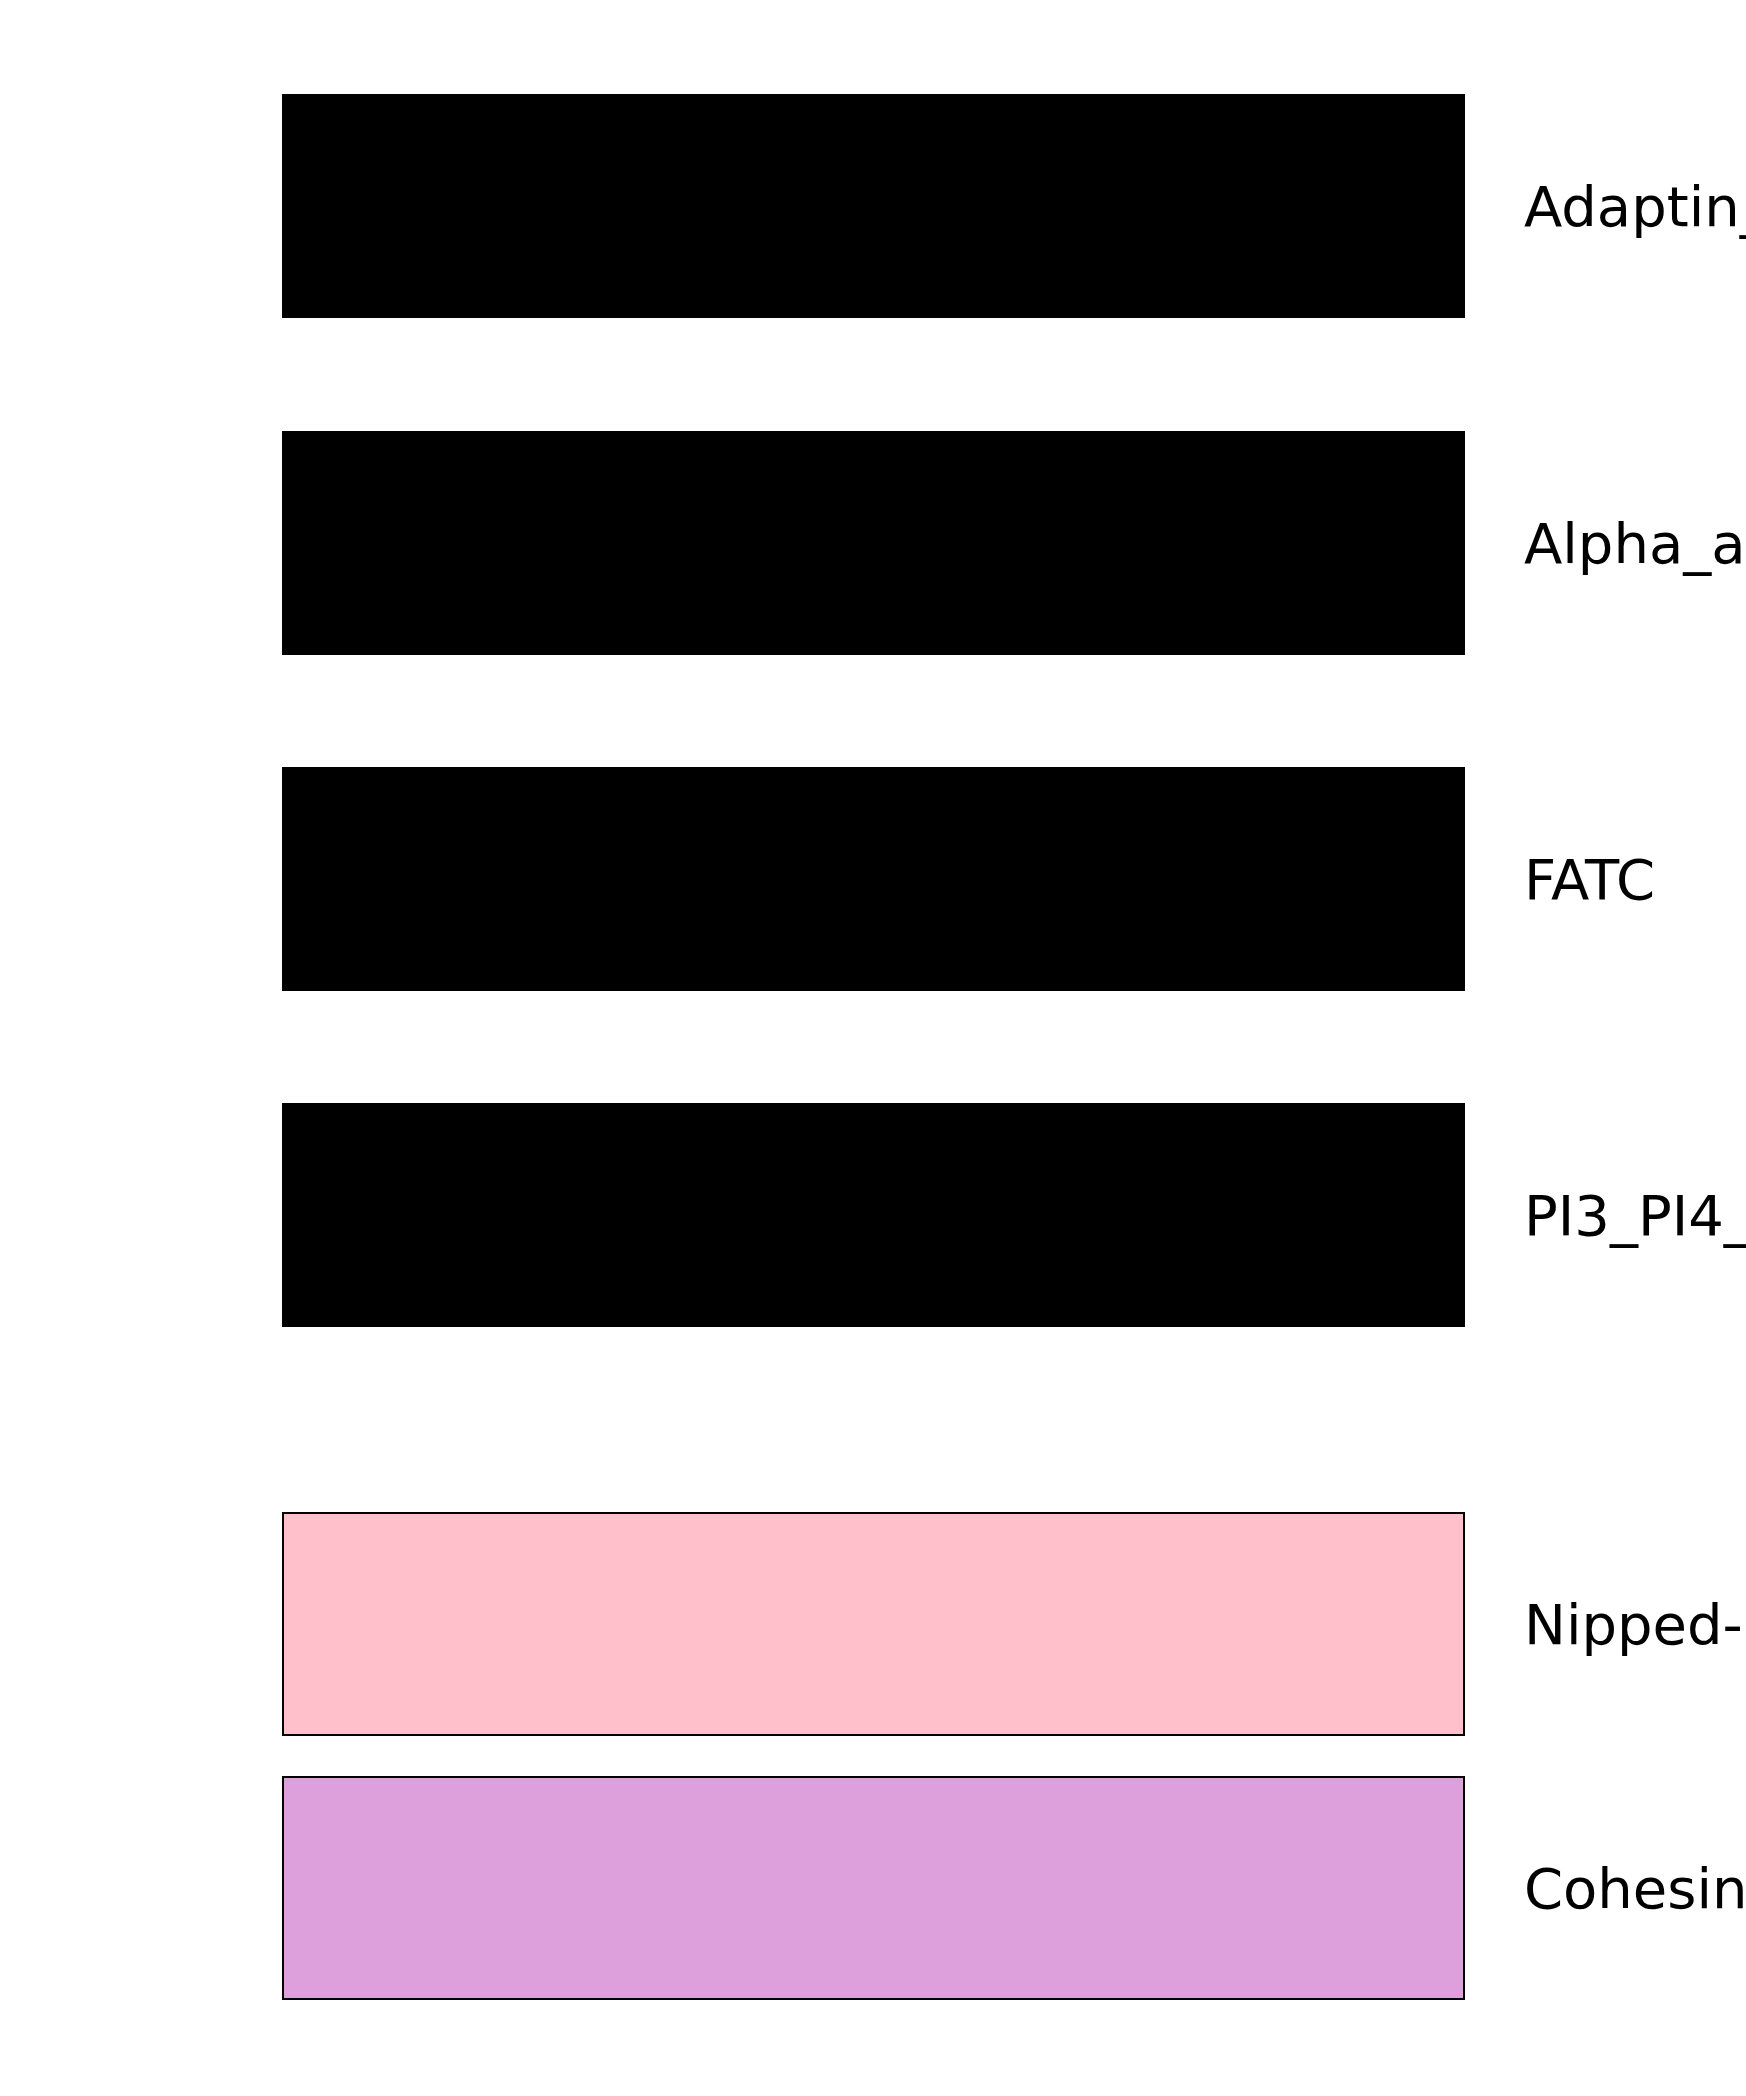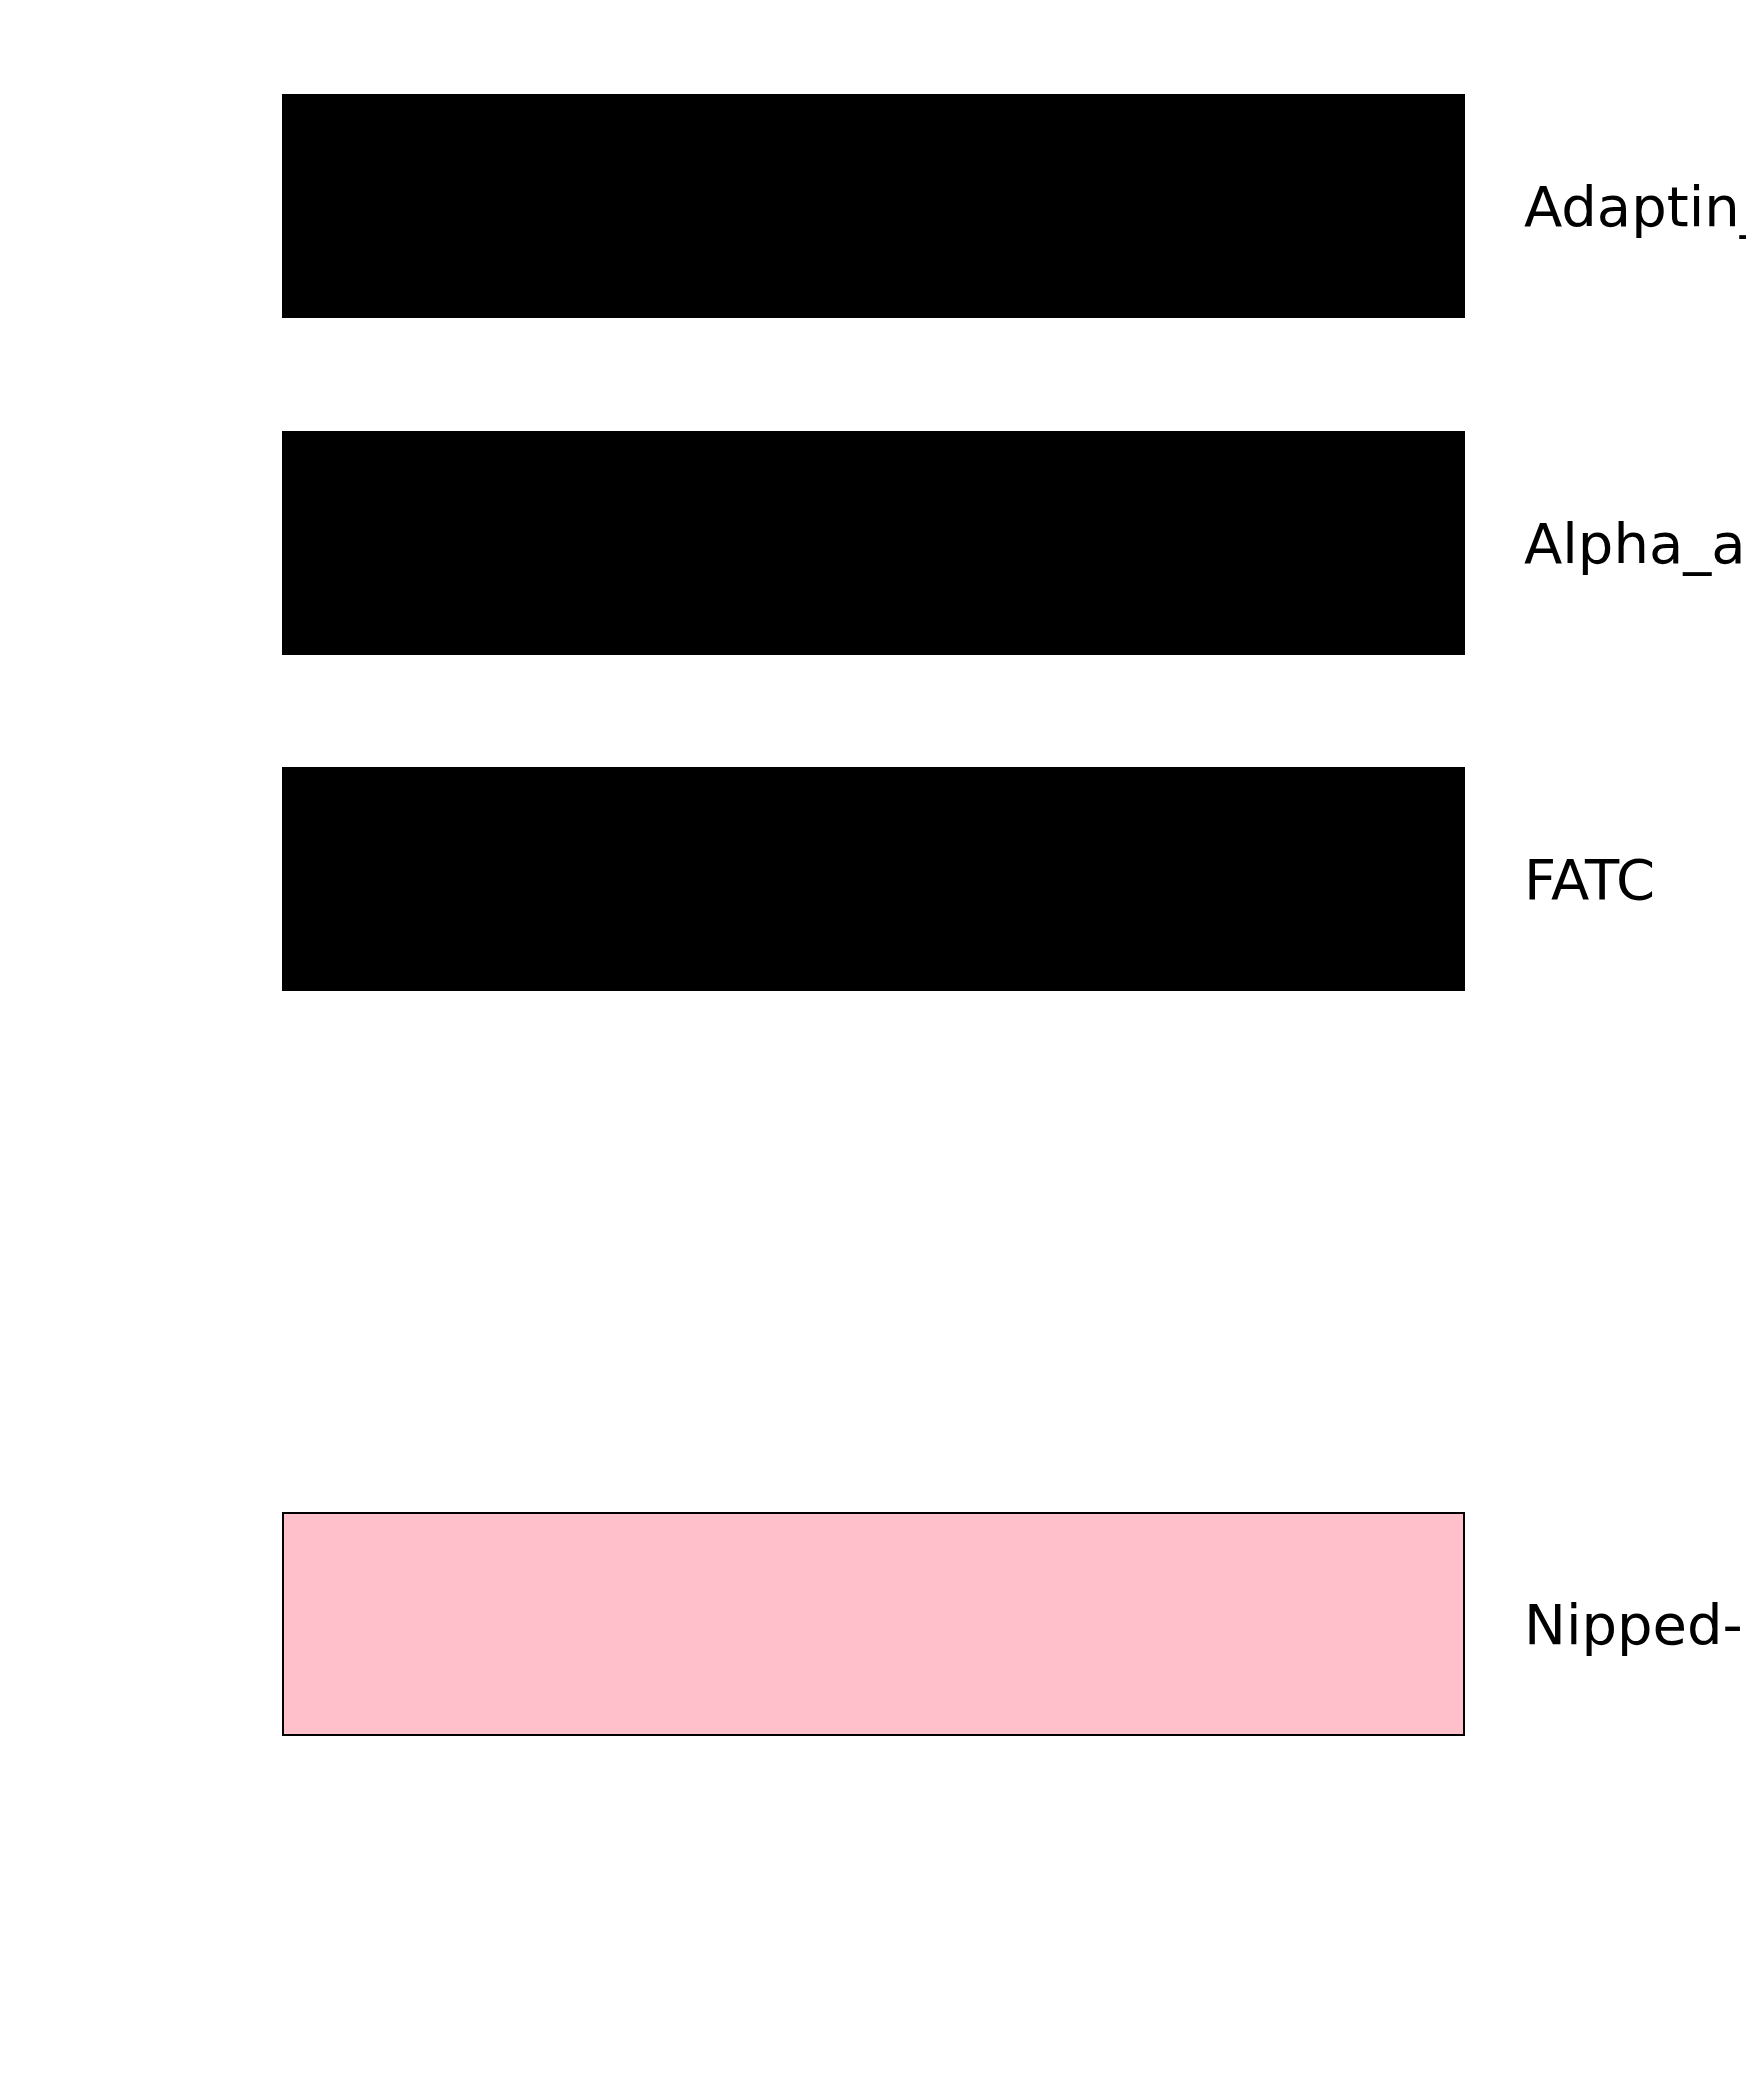--- a/index.html
+++ b/index.html
@@ -58,21 +58,29 @@
   <div class="legend-row" style="top:767px">
     <div class="swatch" style="background-color: rgb(0, 0, 0);"></div>
     <div class="label">FATC</div>
   </div>
 
   <div class="legend-row" style="top:431px">
     <div class="swatch" style="background-color: rgb(0, 0, 0);"></div>
     <div class="label">Alpha_a</div>
   </div>
 
+  <div class="legend-row" style="top:1103px">
+    <div class="swatch" style="background-color: rgb(0, 0, 0);"></div>
+    <div class="label">PI3_PI4_</div>
+  </div>
 
   <div class="legend-row" style="top:1512px">
     <div class="swatch" style="background-color: rgb(255, 192, 203);"></div>
     <div class="label">Nipped-</div>
   </div>
 
+  <div class="legend-row" style="top:1776px">
+    <div class="swatch" style="background-color: rgb(221, 160, 221);"></div>
+    <div class="label">Cohesin</div>
+  </div>
 
 </div>
 
 
 </body></html>

